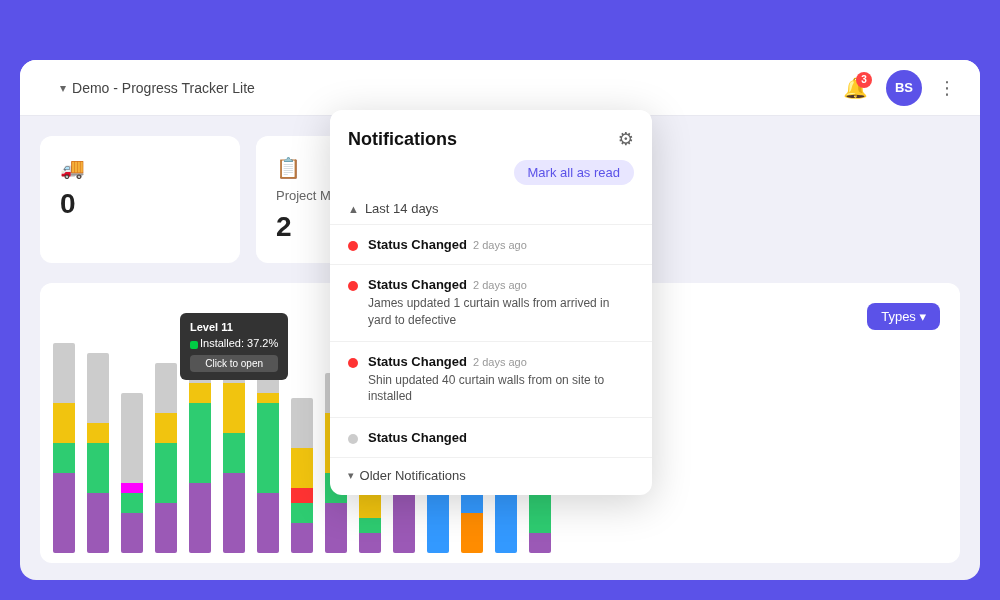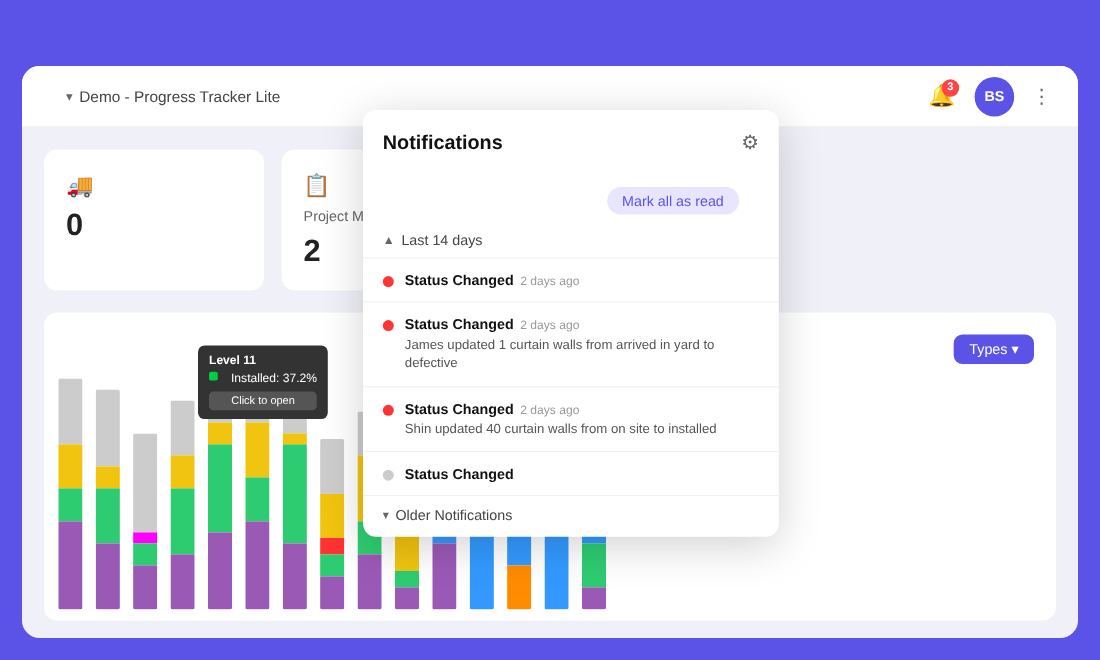--- a/index.html
+++ b/index.html
@@ -183,22 +183,22 @@
       white-space: nowrap;
     }
 
     .chart-tooltip .tooltip-level {
       font-weight: bold;
       margin-bottom: 4px;
     }
 
     .chart-tooltip .tooltip-installed {
       display: flex;
-      align-items: flex-start;
-      gap: 12px;
+      align-items: flex-end;
+      gap: 2px;
       margin-bottom: 6px;
     }
 
     .tooltip-dot {
       width: 8px;
       height: 8px;
       background: #00cc44;
       border-radius: 2px;
     }
 
@@ -249,23 +249,23 @@
       font-size: 13px;
       cursor: pointer;
       display: flex;
       align-items: center;
       gap: 4px;
     }
 
     
     .notifications-panel {
       position: absolute;
-      top: 100px;
+      top: 110px;
       left: 330px;
-      width: 378px;
+      width: 322px;
       background: white;
       border-radius: 12px;
       box-shadow: 0 8px 40px rgba(0,0,0,0.18);
       z-index: 100;
       overflow: hidden;
     }
 
     .notif-header {
       display: flex;
       align-items: center;
@@ -281,22 +281,21 @@
 
     .notif-gear {
       font-size: 18px;
       color: #666;
       cursor: pointer;
     }
 
     .notif-mark-all-row {
       display: flex;
       justify-content: flex-end;
-      padding: 0 36px 10px;
-      margin-top: 20px;
+      padding: 0 18px 10px;
     }
 
     .mark-all-btn {
       background: #e8e6ff;
       color: #5b52e8;
       border: none;
       border-radius: 20px;
       padding: 5px 14px;
       font-size: 13px;
       font-weight: 500;

